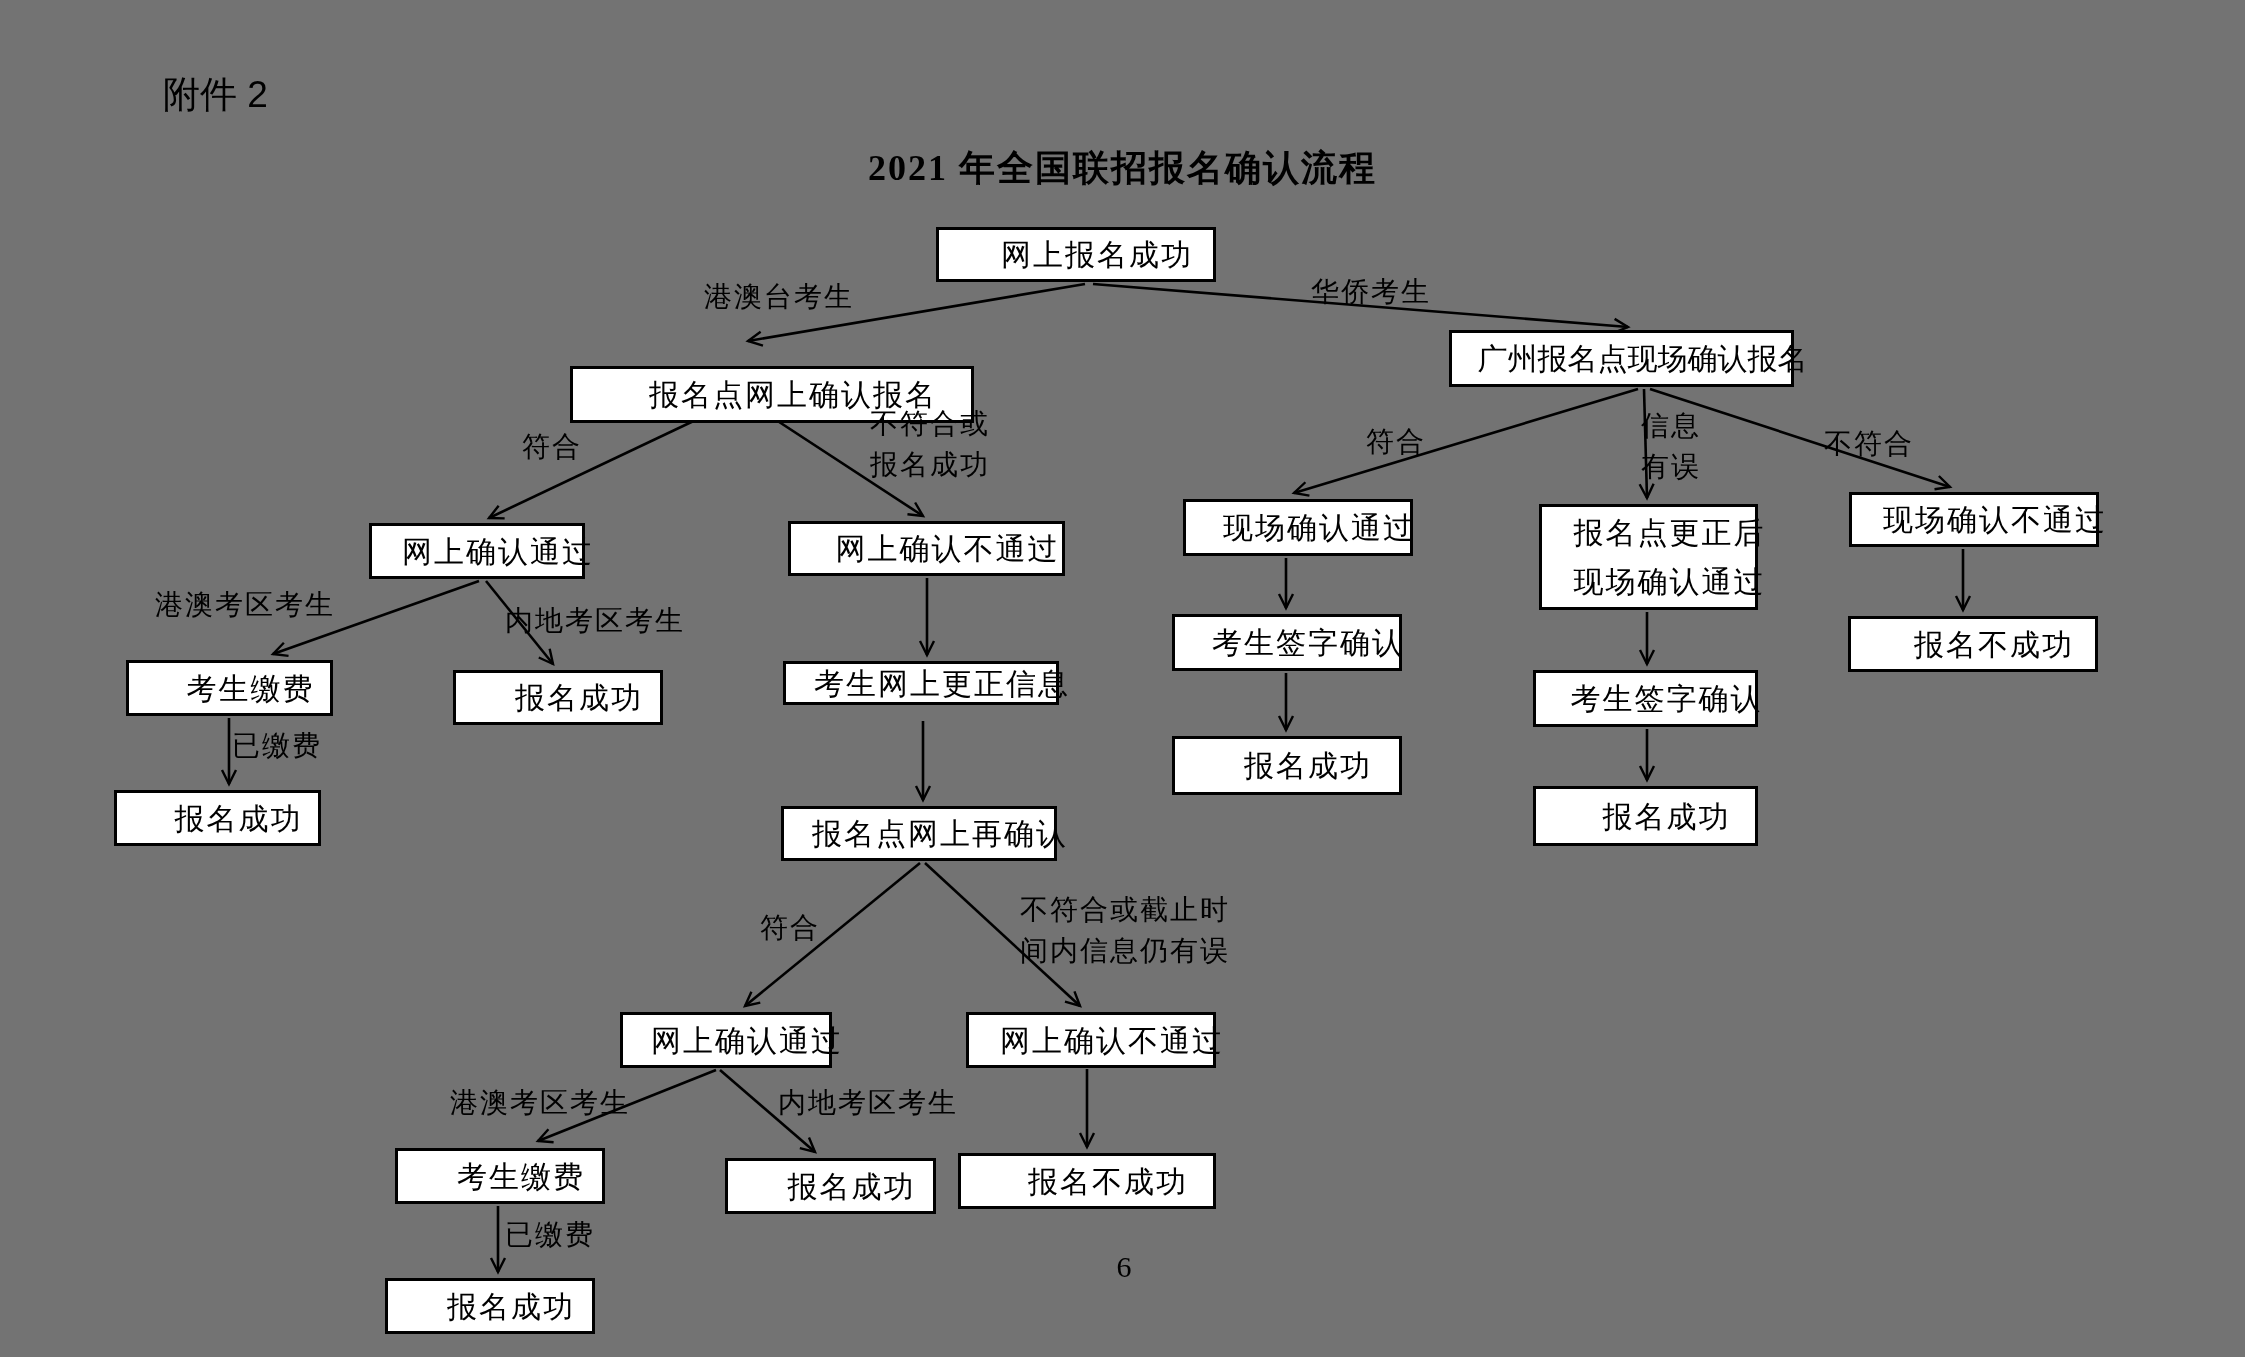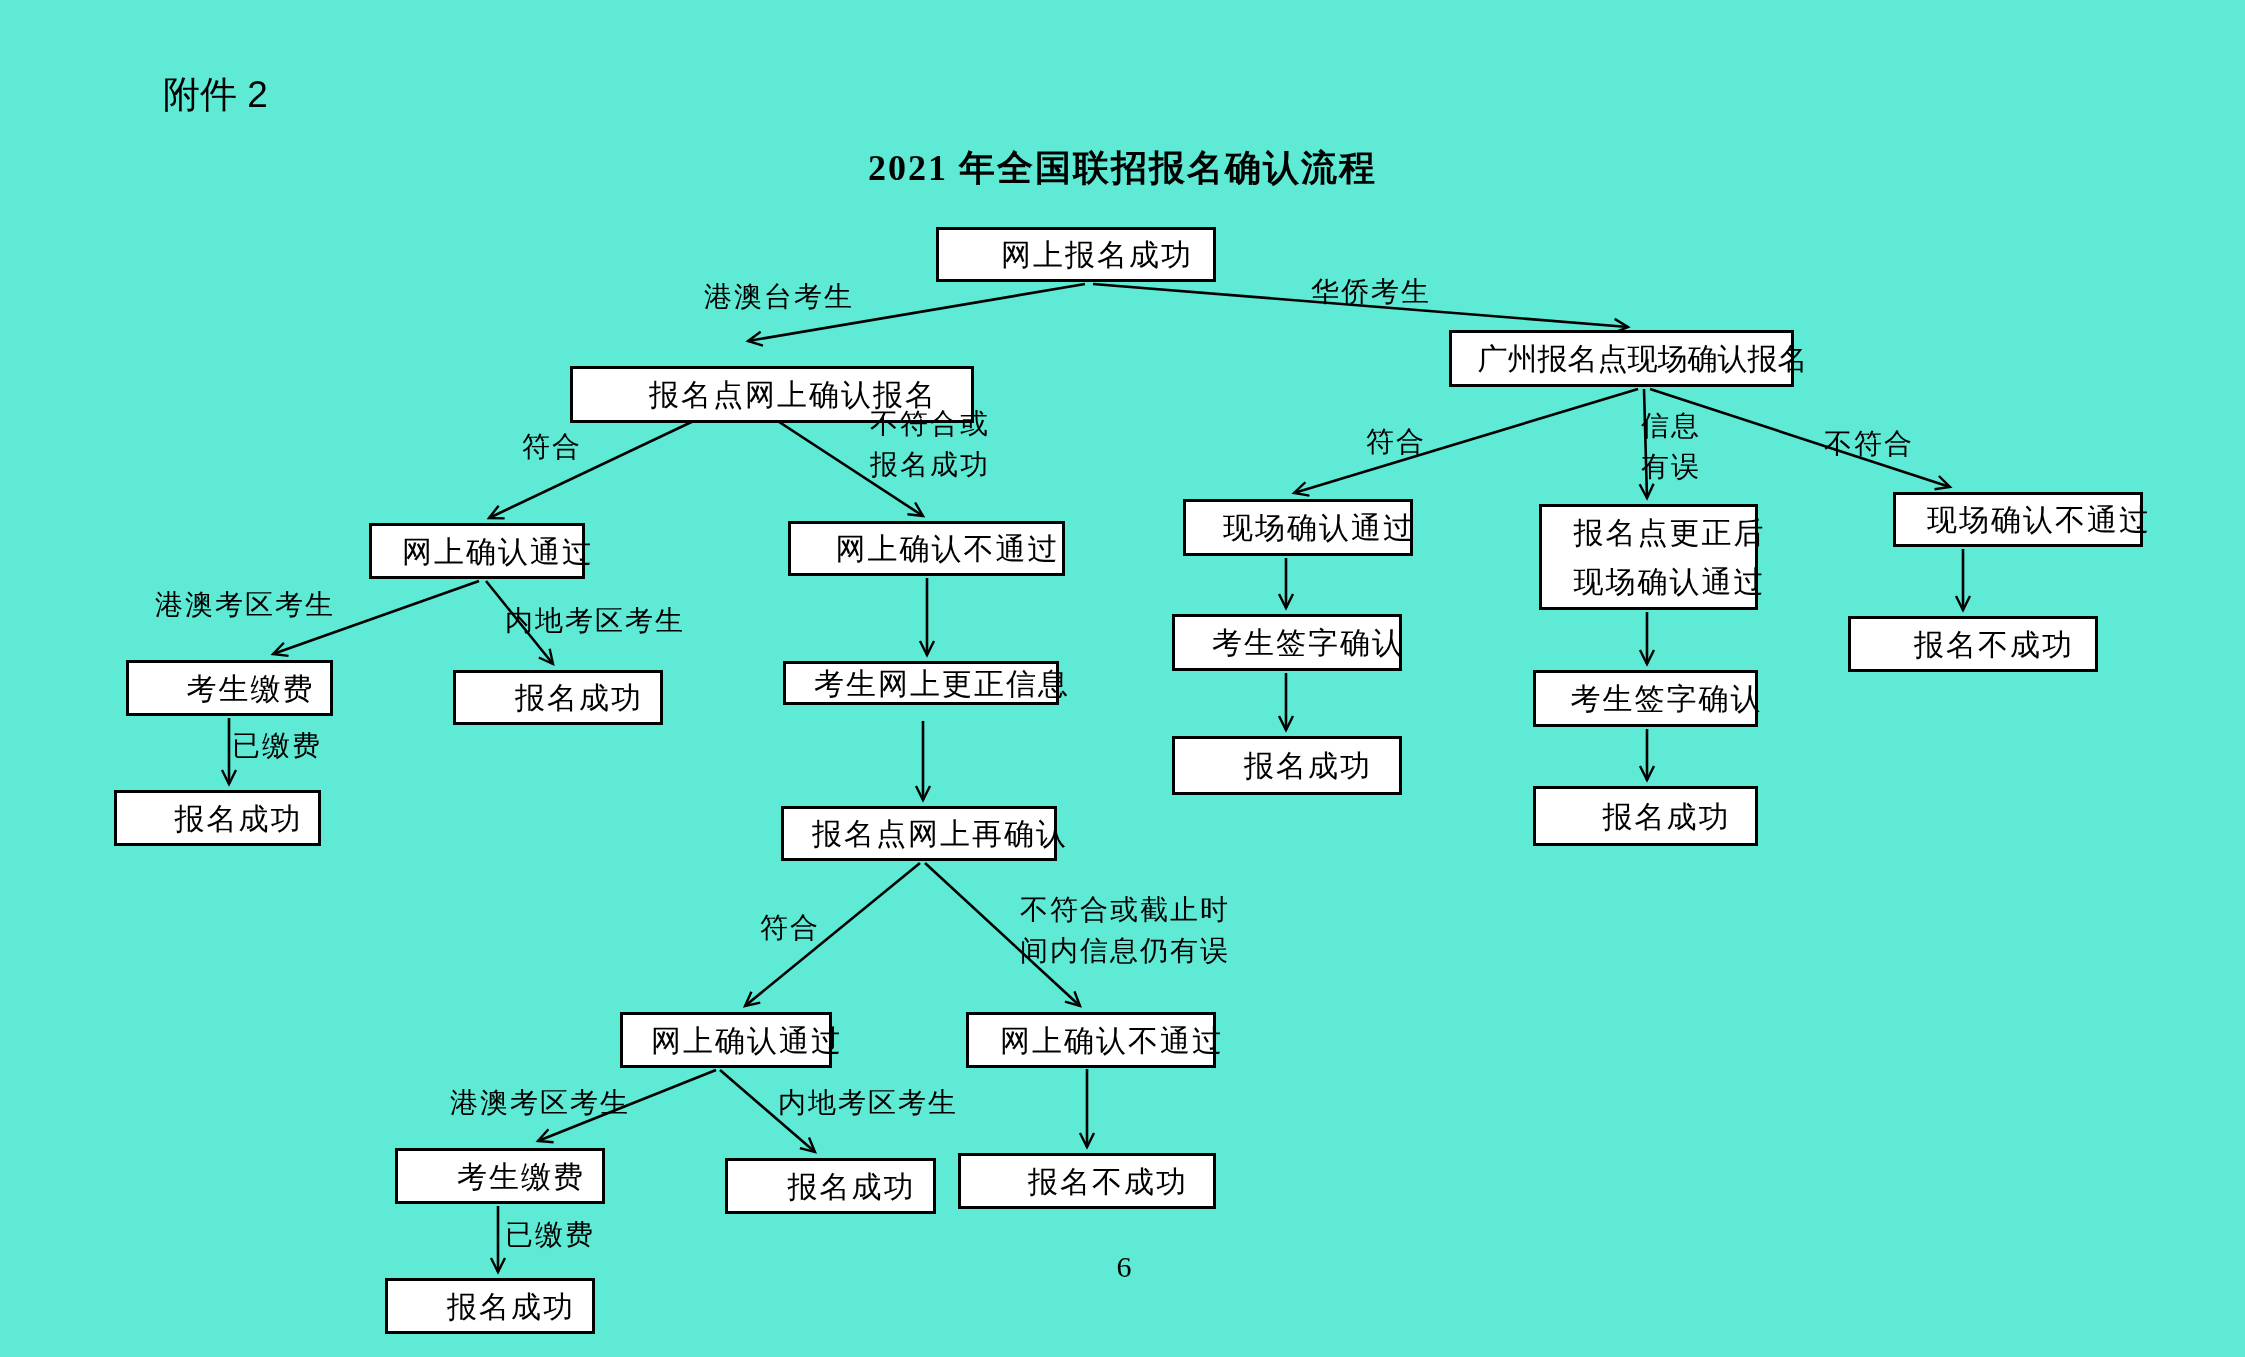--- a/index.html
+++ b/index.html
@@ -1,21 +1,21 @@
 <!DOCTYPE html>
 <html><head>
 <meta charset="utf-8">
 <style>
   html, body { margin: 0; padding: 0; }
   body { background: #ffffff; }
   .page {
     position: relative;
     width: 2245px;
     height: 1357px;
-    background: #5eead4;
+    background: #737373;
     font-family: "Liberation Serif", "DejaVu Serif", serif;
     color: #000000;
     overflow: hidden;
   }
   .attachment-label {
     position: absolute;
     left: 163px;
     top: 70px;
     font-family: "Liberation Sans", "DejaVu Sans", sans-serif;
     font-size: 37px;
@@ -168,21 +168,21 @@
       <div class="node" style="left: 385px; top: 1278px; width: 210px; height: 56px;">
         <div>报名成功</div>
       </div>
       <div class="node" style="left: 1183px; top: 499px; width: 230px; height: 57px;">
         <div>现场确认通过</div>
       </div>
       <div class="node" style="left: 1539px; top: 504px; width: 219px; height: 106px;">
         <div>报名点更正后</div>
         <div>现场确认通过</div>
       </div>
-      <div class="node" style="left: 1849px; top: 492px; width: 250px; height: 55px; margin-left: 44px;">
+      <div class="node" style="left: 1849px; top: 492px; width: 250px; height: 55px;">
         <div>现场确认不通过</div>
       </div>
       <div class="node" style="left: 1172px; top: 614px; width: 230px; height: 57px;">
         <div>考生签字确认</div>
       </div>
       <div class="node" style="left: 1848px; top: 616px; width: 250px; height: 56px;">
         <div>报名不成功</div>
       </div>
       <div class="node" style="left: 1533px; top: 670px; width: 225px; height: 57px;">
         <div>考生签字确认</div>

